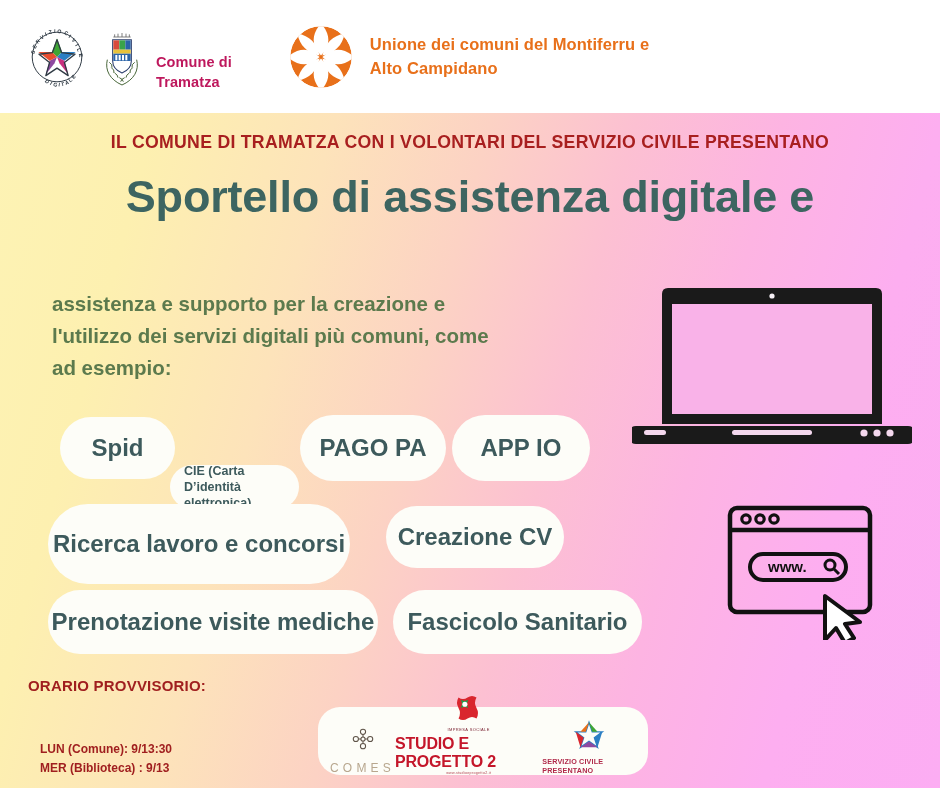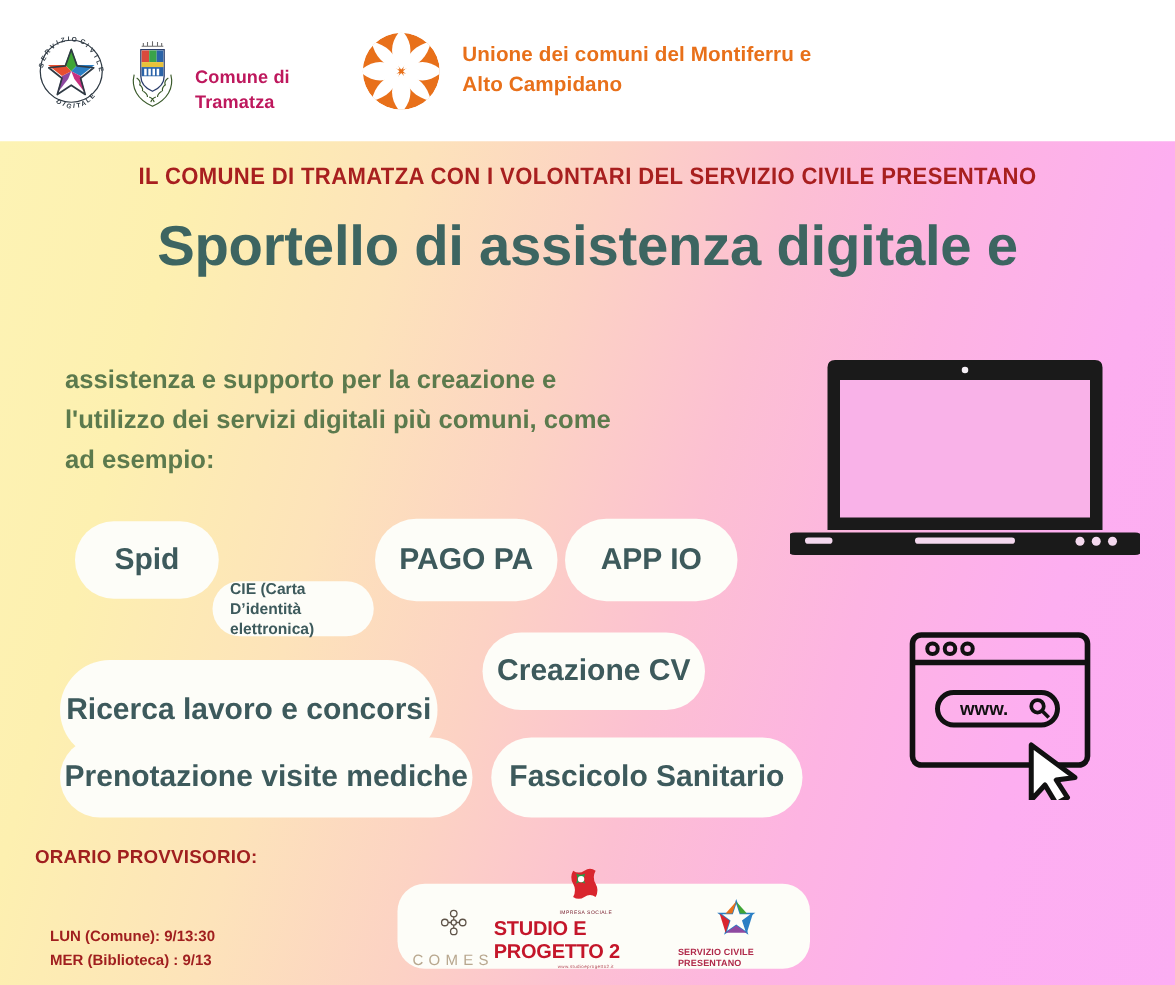--- a/index.html
+++ b/index.html
@@ -118,21 +118,21 @@
   }
   .pill.big   { font-size: 24px; font-weight: bold; }
   .pill.small { font-size: 12.5px; font-weight: bold; line-height: 1.28; text-align: left; padding: 0 14px; justify-content: flex-start; }
 
   
   .p-spid { left: 60px;  top: 417px; width: 115px; height: 62px; }
   .p-cie  { left: 170px; top: 421px; width: 129px; height: 44px; margin-top: 44px; }
   .p-pago { left: 300px; top: 415px; width: 146px; height: 66px; }
   .p-appio{ left: 452px; top: 415px; width: 138px; height: 66px; }
   
-  .p-lavoro { left: 48px;  top: 504px; width: 302px; height: 80px; margin-top: 24px; }
+  .p-lavoro { left: 48px;  top: 504px; width: 302px; height: 80px; }
   .p-cv     { left: 386px; top: 506px; width: 178px; height: 62px; }
   
   .p-prenot { left: 48px;  top: 590px; width: 330px; height: 64px; }
   .p-fasc   { left: 393px; top: 590px; width: 249px; height: 64px; }
 
   
   .orario-title {
     position: absolute;
     left: 28px; top: 677px;
     font-size: 15px;

